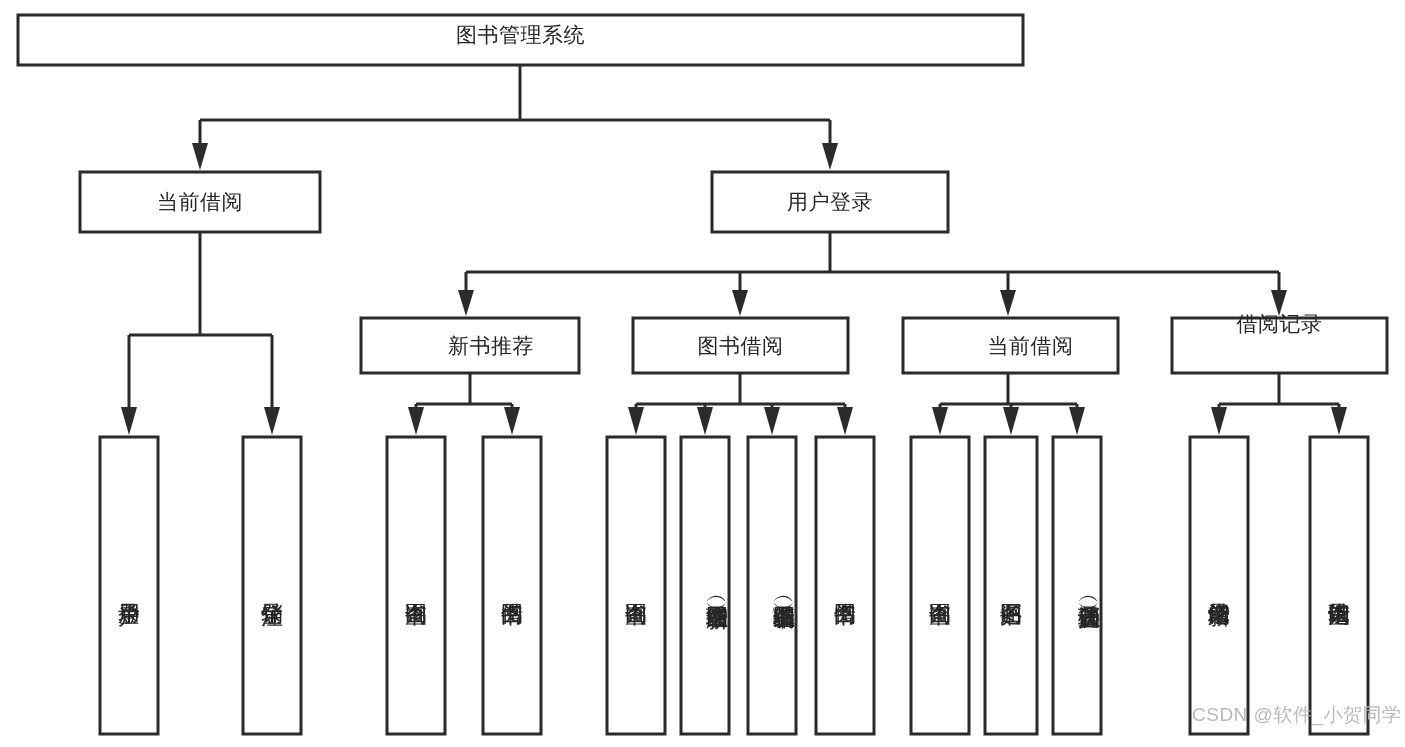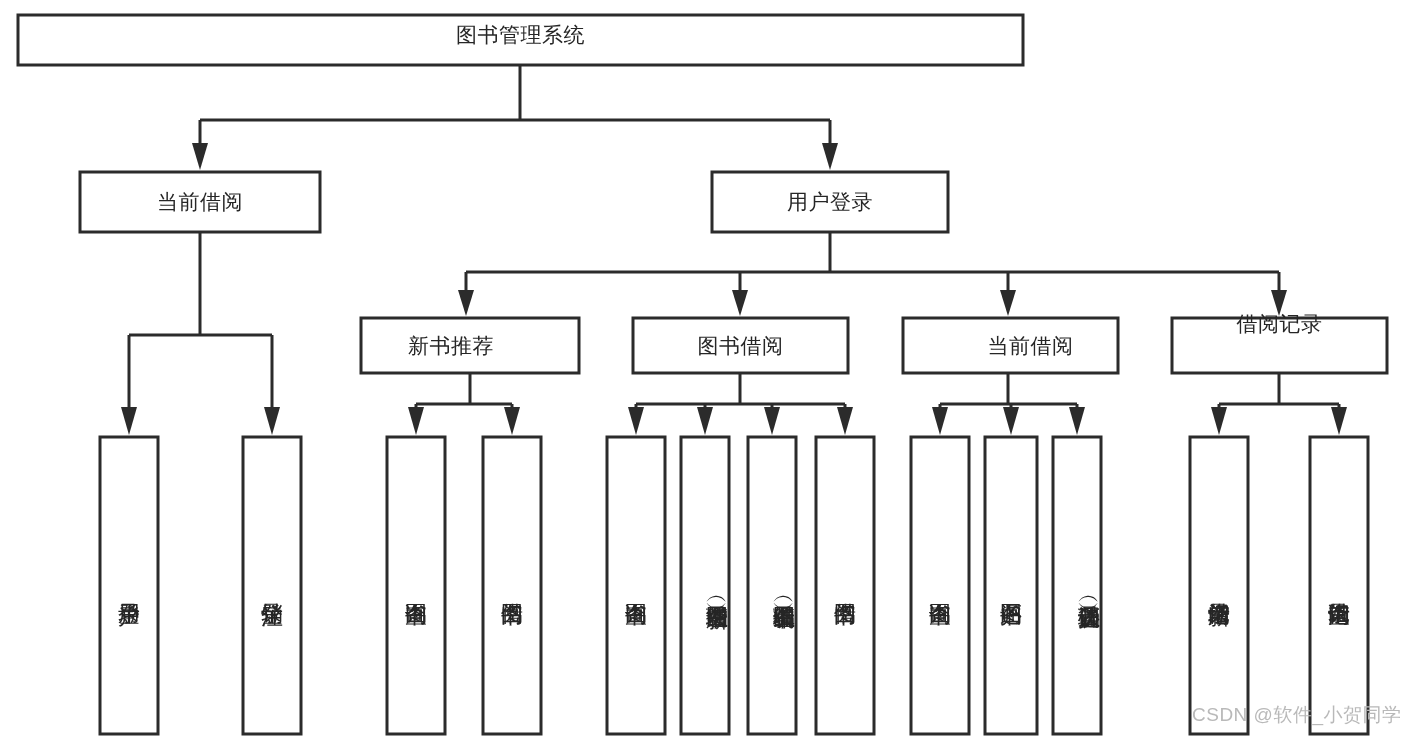--- a/index.html
+++ b/index.html
@@ -183,21 +183,21 @@
       <path class="connector" d="M 1339 404 L 1339 412"></path>
       <polygon class="arrow-head" points="1331,407 1347,407 1339,435"></polygon>
     </g>
   </svg>
 
   <div class="node-label-h" style="left:18px; top:10px; width:1005px; height:50px;">图书管理系统</div>
 
   <div class="node-label-h" style="left:80px; top:172px; width:240px; height:60px;">当前借阅</div>
   <div class="node-label-h" style="left:712px; top:172px; width:236px; height:60px;">用户登录</div>
 
-  <div class="node-label-h" style="left:361px; top:318px; width:180px; height:55px;">新书推荐</div>
+  <div class="node-label-h" style="left:361px; top:318px; width:180px; height:55px;padding-left:40px;">新书推荐</div>
   <div class="node-label-h" style="left:633px; top:318px; width:215px; height:55px;">图书借阅</div>
   <div class="node-label-h" style="left:903px; top:318px; width:255px; height:55px;">当前借阅</div>
   <div class="node-label-h" style="left:1172px; top:300px; width:215px; height:48px;">借阅记录</div>
 
   <div class="node-label-v center-v" style="left:100px; top:437px; width:58px; height:297px;">用户登录</div>
   <div class="node-label-v center-v" style="left:243px; top:437px; width:58px; height:297px;">注销登录</div>
   <div class="node-label-v center-v" style="left:387px; top:437px; width:58px; height:297px;">查询图书</div>
   <div class="node-label-v center-v" style="left:483px; top:437px; width:58px; height:297px;">借阅图书</div>
   <div class="node-label-v center-v" style="left:607px; top:437px; width:58px; height:297px;">查询图书</div>
   <div class="node-label-v" style="left:681px; top:444px; width:48px; height:290px;">新增图书（管理员）</div>

